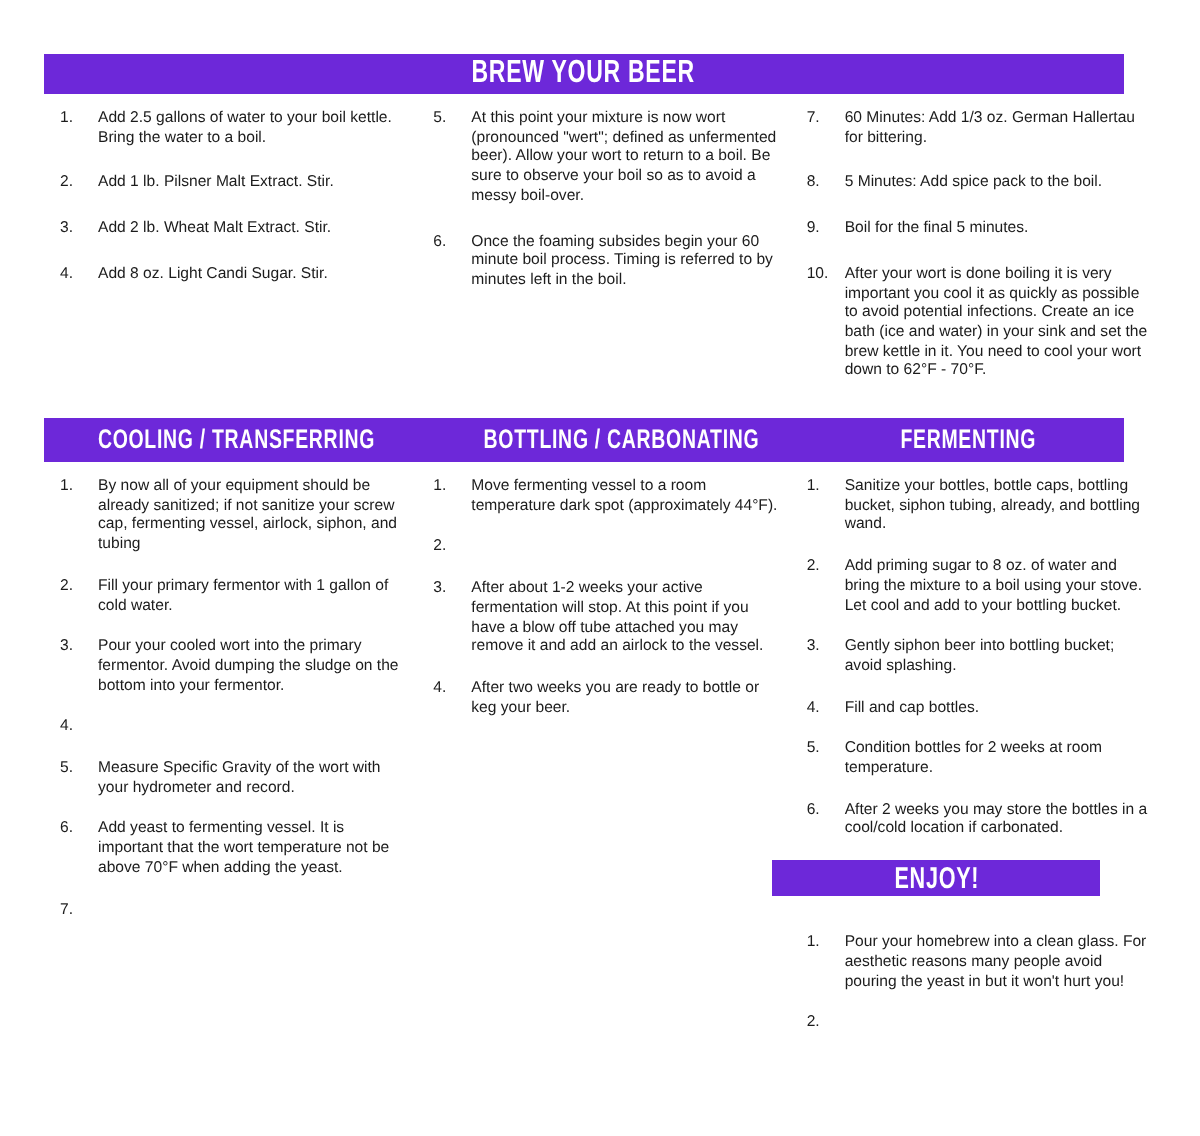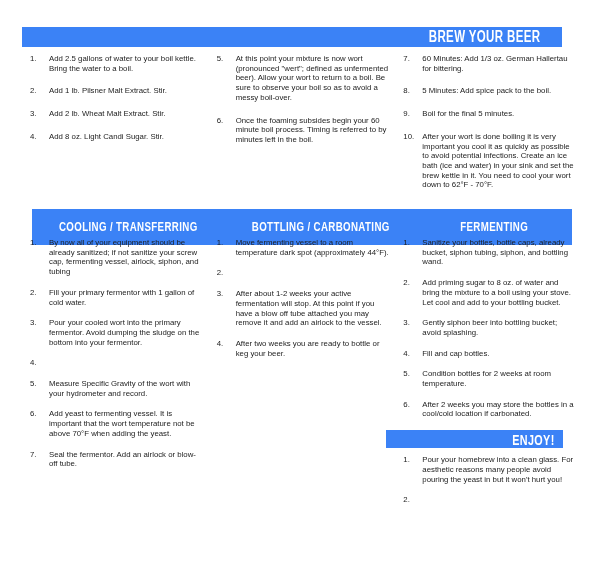--- a/index.html
+++ b/index.html
@@ -11,57 +11,56 @@
   }
   .page {
     position: relative;
     width: 600px; height: 568px;
     background: #ffffff;
     overflow: hidden;
     color: #1c1c1c;
   }
   
   .banner {
-    background: #3b82f6;
+    background: #6d28d9;
     display: flex;
     align-items: center;
-    justify-content: flex-end;
+    justify-content: center;
   }
   .banner-text {
     color: #ffffff;
     font-weight: bold;
     white-space: nowrap;
     display: inline-block;
     transform: scaleX(0.72);
     transform-origin: center;
     letter-spacing: 0.5px;
     line-height: 1;
   }
   .top-banner {
     position: absolute;
     left: 22px; top: 27px;
     width: 540px; height: 20px;
   }
   .top-banner .banner-text { font-size: 16px; }
   .mid-banner {
     position: absolute;
     left: 22px; top: 209px;
-    width: 540px; height: 36px;
+    width: 540px; height: 22px;
     display: grid;
     grid-template-columns: repeat(3, 1fr);
-    margin-left: 10px;
   }
   .mid-banner .cell {
     display: flex; align-items: center; justify-content: center;
   }
   .mid-banner .banner-text { font-size: 13.5px; }
   .enjoy-banner {
     height: 18px;
-    width: 177px;
-    margin: 4px 0 7px -9px;
+    width: 164px;
+    margin: 4px 0 18px -9px;
   }
   .enjoy-banner .banner-text { font-size: 15px; }
   
   .cols {
     position: absolute;
     left: 22px;
     width: 554px;
     display: grid;
     grid-template-columns: repeat(3, 1fr);
     column-gap: 6px;
@@ -173,21 +172,20 @@
       <div class="step">
         <span class="num">5.</span>
         <span class="txt">Measure Specific Gravity of the wort with your hydrometer and record.</span>
       </div>
       <div class="step">
         <span class="num">6.</span>
         <span class="txt">Add yeast to fermenting vessel.  It is important that the wort temperature not be above 70°F when adding the yeast.</span>
       </div>
       <div class="step">
         <span class="num">7.</span>
-        <span class="txt">Seal the fermentor.  Add an airlock or blow-off tube.</span>
       </div>
     </div>
 
     <div class="col">
       <div class="step">
         <span class="num">1.</span>
         <span class="txt">Move fermenting vessel to a room temperature dark spot (approximately 44°F).</span>
       </div>
       <div class="step">
         <span class="num">2.</span>
@@ -198,21 +196,21 @@
       </div>
       <div class="step">
         <span class="num">4.</span>
         <span class="txt">After two weeks you are ready to bottle or keg your beer.</span>
       </div>
     </div>
 
     <div class="col">
       <div class="step">
         <span class="num">1.</span>
-        <span class="txt">Sanitize your bottles, bottle caps, already bucket, siphon tubing, siphon, and bottling wand.</span>
+        <span class="txt">Sanitize your bottles, bottle caps, bottling bucket, siphon tubing, already, and bottling wand.</span>
       </div>
       <div class="step">
         <span class="num">2.</span>
         <span class="txt">Add priming sugar to 8 oz. of water and bring the mixture to a boil using your stove.  Let cool and add to your bottling bucket.</span>
       </div>
       <div class="step">
         <span class="num">3.</span>
         <span class="txt">Gently siphon beer into bottling bucket; avoid splashing.</span>
       </div>
       <div class="step">

